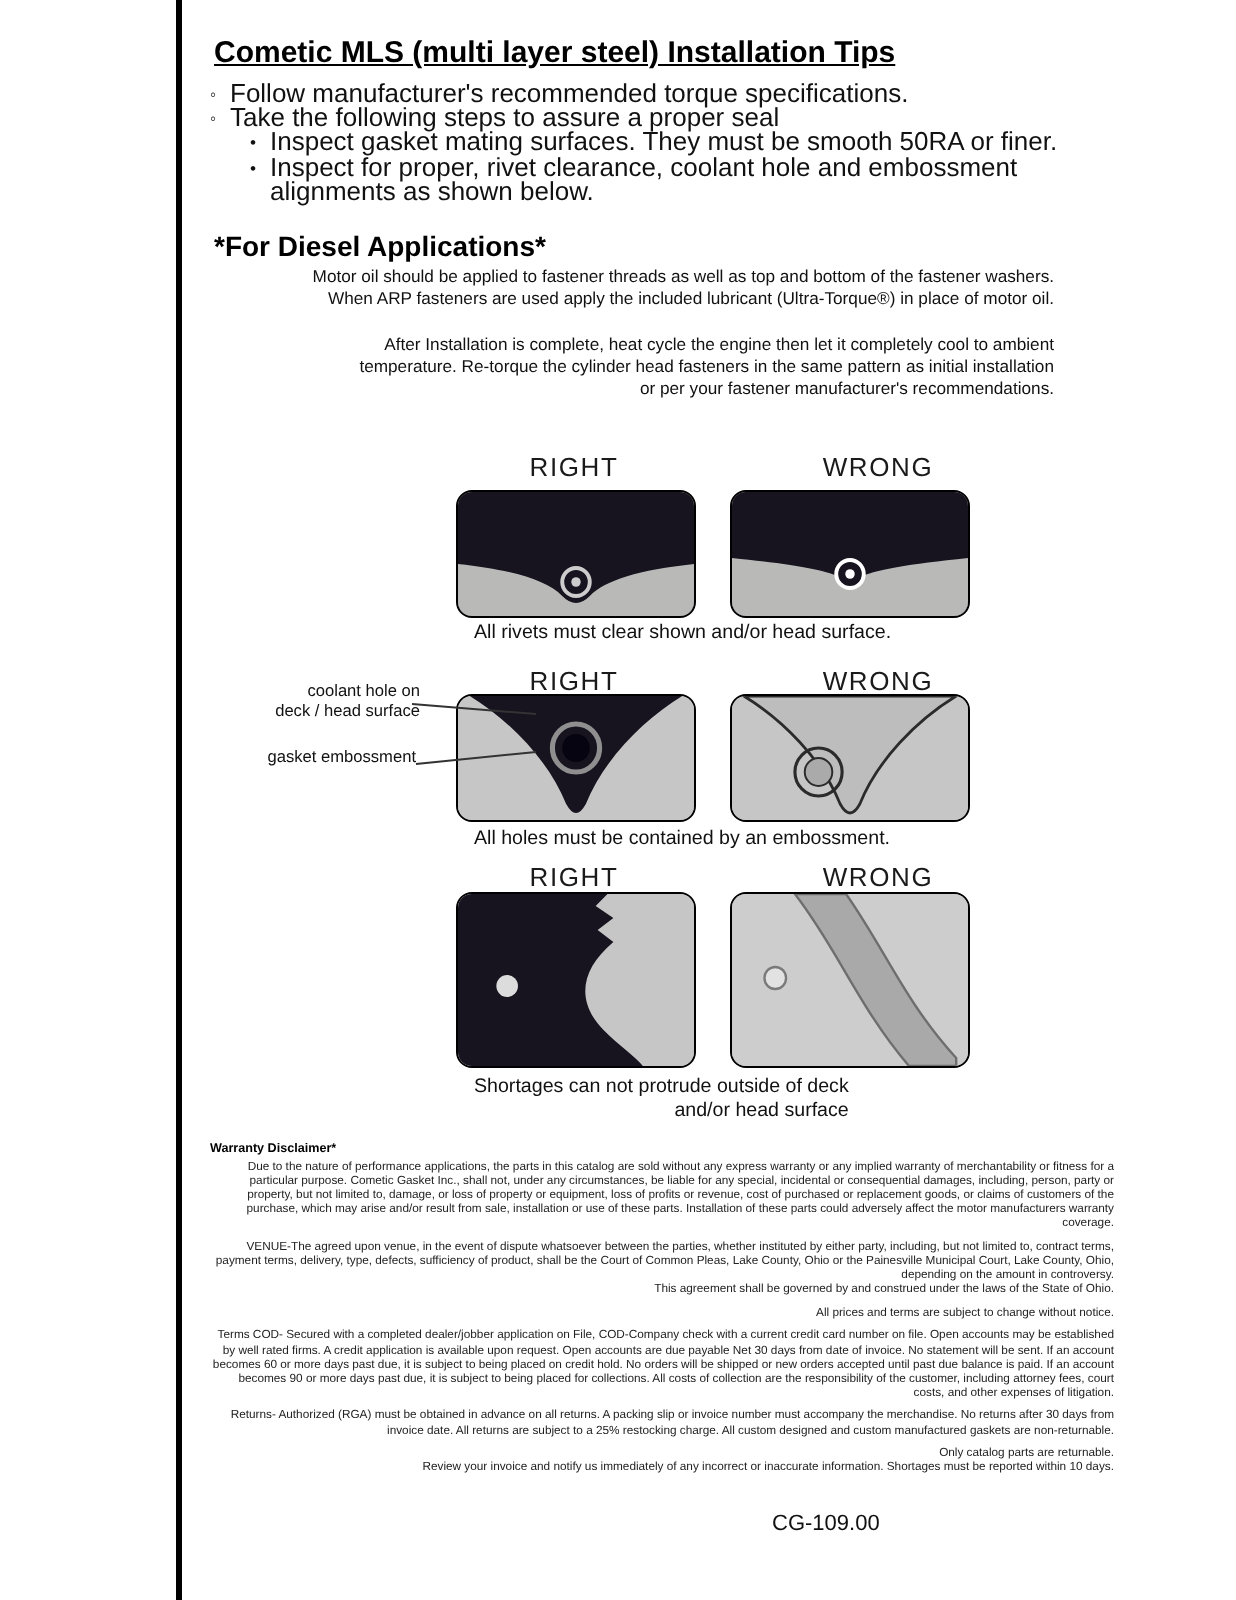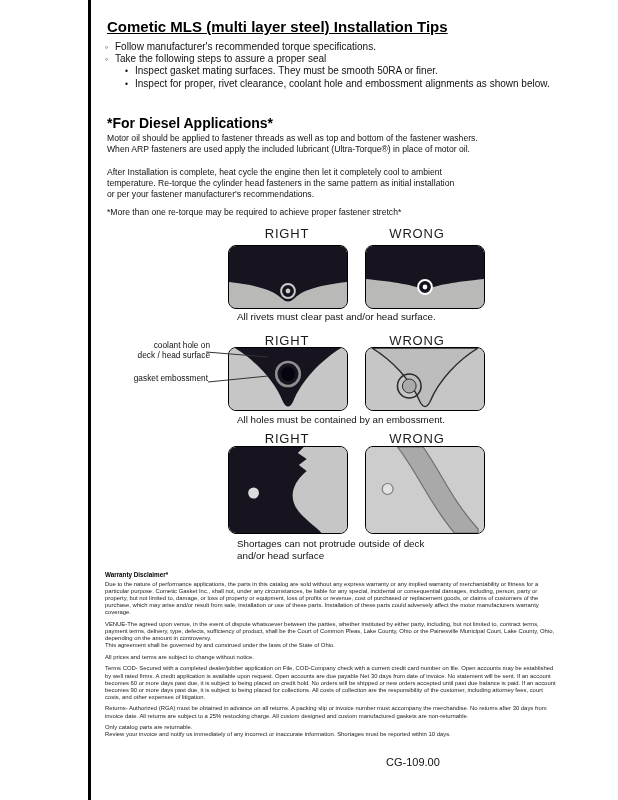--- a/index.html
+++ b/index.html
@@ -1,48 +1,48 @@
 <!DOCTYPE html>
 <html style="--diagram_dark: #17131f; --panel_gray: #c6c6c6;"><head>
 <meta charset="utf-8">
 <style>
   html,body { margin:0; padding:0; background:#ffffff; }
   .page {
     position:relative; width:618px; height:800px; background:#fff;
     font-family:"Liberation Sans", sans-serif; color:#111; overflow:hidden;
   }
-  .pre { white-space:pre-line; }
+  .pre { white-space:pre-line;text-align:right; }
 
   .left-rule { position:absolute; left:88px; top:0; width:3px; height:800px; background:#000; }
 
   .title {
     position:absolute; left:107px; top:18px; margin:0;
     font-size:15px; font-weight:bold; text-decoration:underline; color:#000;
   }
 
-  .tips { position:absolute; left:104px; top:41px; width:470px; font-size:10px; }
+  .tips { position:absolute; left:104px; top:41px; width:470px; font-size:13px; }
   .tip { position:relative; padding-left:11px; line-height:12.2px; }
   .tip::before { content:"\25E6"; position:absolute; left:1px; top:0; font-size:8.6px; }
   .tip.sub { margin-left:20px; }
   .tip.sub::before { content:"\2022"; }
 
   .h2 {
     position:absolute; left:107px; top:115px; margin:0;
     font-size:14px; font-weight:bold; color:#000;
   }
   .para { position:absolute; left:107px; width:420px; margin:0; font-size:8.6px; line-height:11.2px; }
   .para-oil  { top:133px; }
   .para-heat { top:167px; }
   .note { position:absolute; left:107px; top:207px; margin:0; font-size:8.6px; }
 
   .hdr {
     position:absolute; width:118px; text-align:center;
     font-size:13px; letter-spacing:0.8px; color:#1a1a1a;
   }
-  .hdrL { left:228px; } .hdrR { left:358px; }
+  .hdrL { left:228px; } .hdrR { left:380px; }
   .r1h { top:226px; } .r2h { top:333px; } .r3h { top:431px; }
 
   .panel {
     position:absolute; width:118px; border:1px solid #000;
     border-radius:8px; overflow:hidden; background:var(--panel_gray,#c6c6c6);
   }
   .pL { left:228px; } .pR { left:365px; }
   .p1 { top:245px; height:62px; }
   .p2 { top:347px; height:62px; }
   .p3 { top:446px; height:86px; }
@@ -77,42 +77,41 @@
     <div class="tip sub">Inspect gasket mating surfaces.  They must be smooth 50RA or finer.</div>
     <div class="tip sub">Inspect for proper, rivet clearance, coolant hole and embossment alignments as shown below.</div>
   </div>
 
   <h2 class="h2">*For Diesel Applications*</h2>
   <p class="para para-oil pre">Motor oil should be applied to fastener threads as well as top and bottom of the fastener washers.
 When ARP fasteners are used apply the included lubricant (Ultra-Torque®) in place of motor oil.</p>
   <p class="para para-heat pre">After Installation is complete, heat cycle the engine then let it completely cool to ambient
 temperature. Re-torque the cylinder head fasteners in the same pattern as initial installation
 or per your fastener manufacturer's recommendations.</p>
-  <p class="note">*More than one re-torque may be required to achieve proper fastener stretch*</p>
 
   <div class="hdr hdrL r1h">RIGHT</div>
   <div class="hdr hdrR r1h">WRONG</div>
 
   <div class="panel pL p1">
     <svg viewBox="0 0 120 62" preserveAspectRatio="none">
       <rect width="120" height="62" fill="#17131f"></rect>
       <path d="M0,36 C28,39 45,44 53,52 Q60,59 67,52 C75,44 92,39 120,36 L120,62 L0,62 Z" fill="#b9bab8"></path>
       <circle cx="60" cy="45" r="7" fill="#17131f" stroke="#cccccc" stroke-width="2"></circle>
       <circle cx="60" cy="45" r="2.4" fill="#cccccc"></circle>
     </svg>
   </div>
   <div class="panel pR p1">
     <svg viewBox="0 0 120 62" preserveAspectRatio="none">
       <rect width="120" height="62" fill="#17131f"></rect>
       <path d="M0,33 C30,36 48,39 56,43 Q60,45 64,43 C72,39 90,36 120,33 L120,62 L0,62 Z" fill="#b9bab8"></path>
       <circle cx="60" cy="41" r="7" fill="#17131f" stroke="#ffffff" stroke-width="2"></circle>
       <circle cx="60" cy="41" r="2.4" fill="#ffffff"></circle>
     </svg>
   </div>
-  <div class="caption cap1">All rivets must clear past and/or head surface.</div>
+  <div class="caption cap1">All rivets must clear shown and/or head surface.</div>
 
   <div class="hdr hdrL r2h">RIGHT</div>
   <div class="hdr hdrR r2h">WRONG</div>
 
   <div class="callout co1 pre">coolant hole on
 deck / head surface</div>
   <div class="callout co2">gasket embossment</div>
 
   <div class="panel pL p2">
     <svg viewBox="0 0 120 62" preserveAspectRatio="none">

